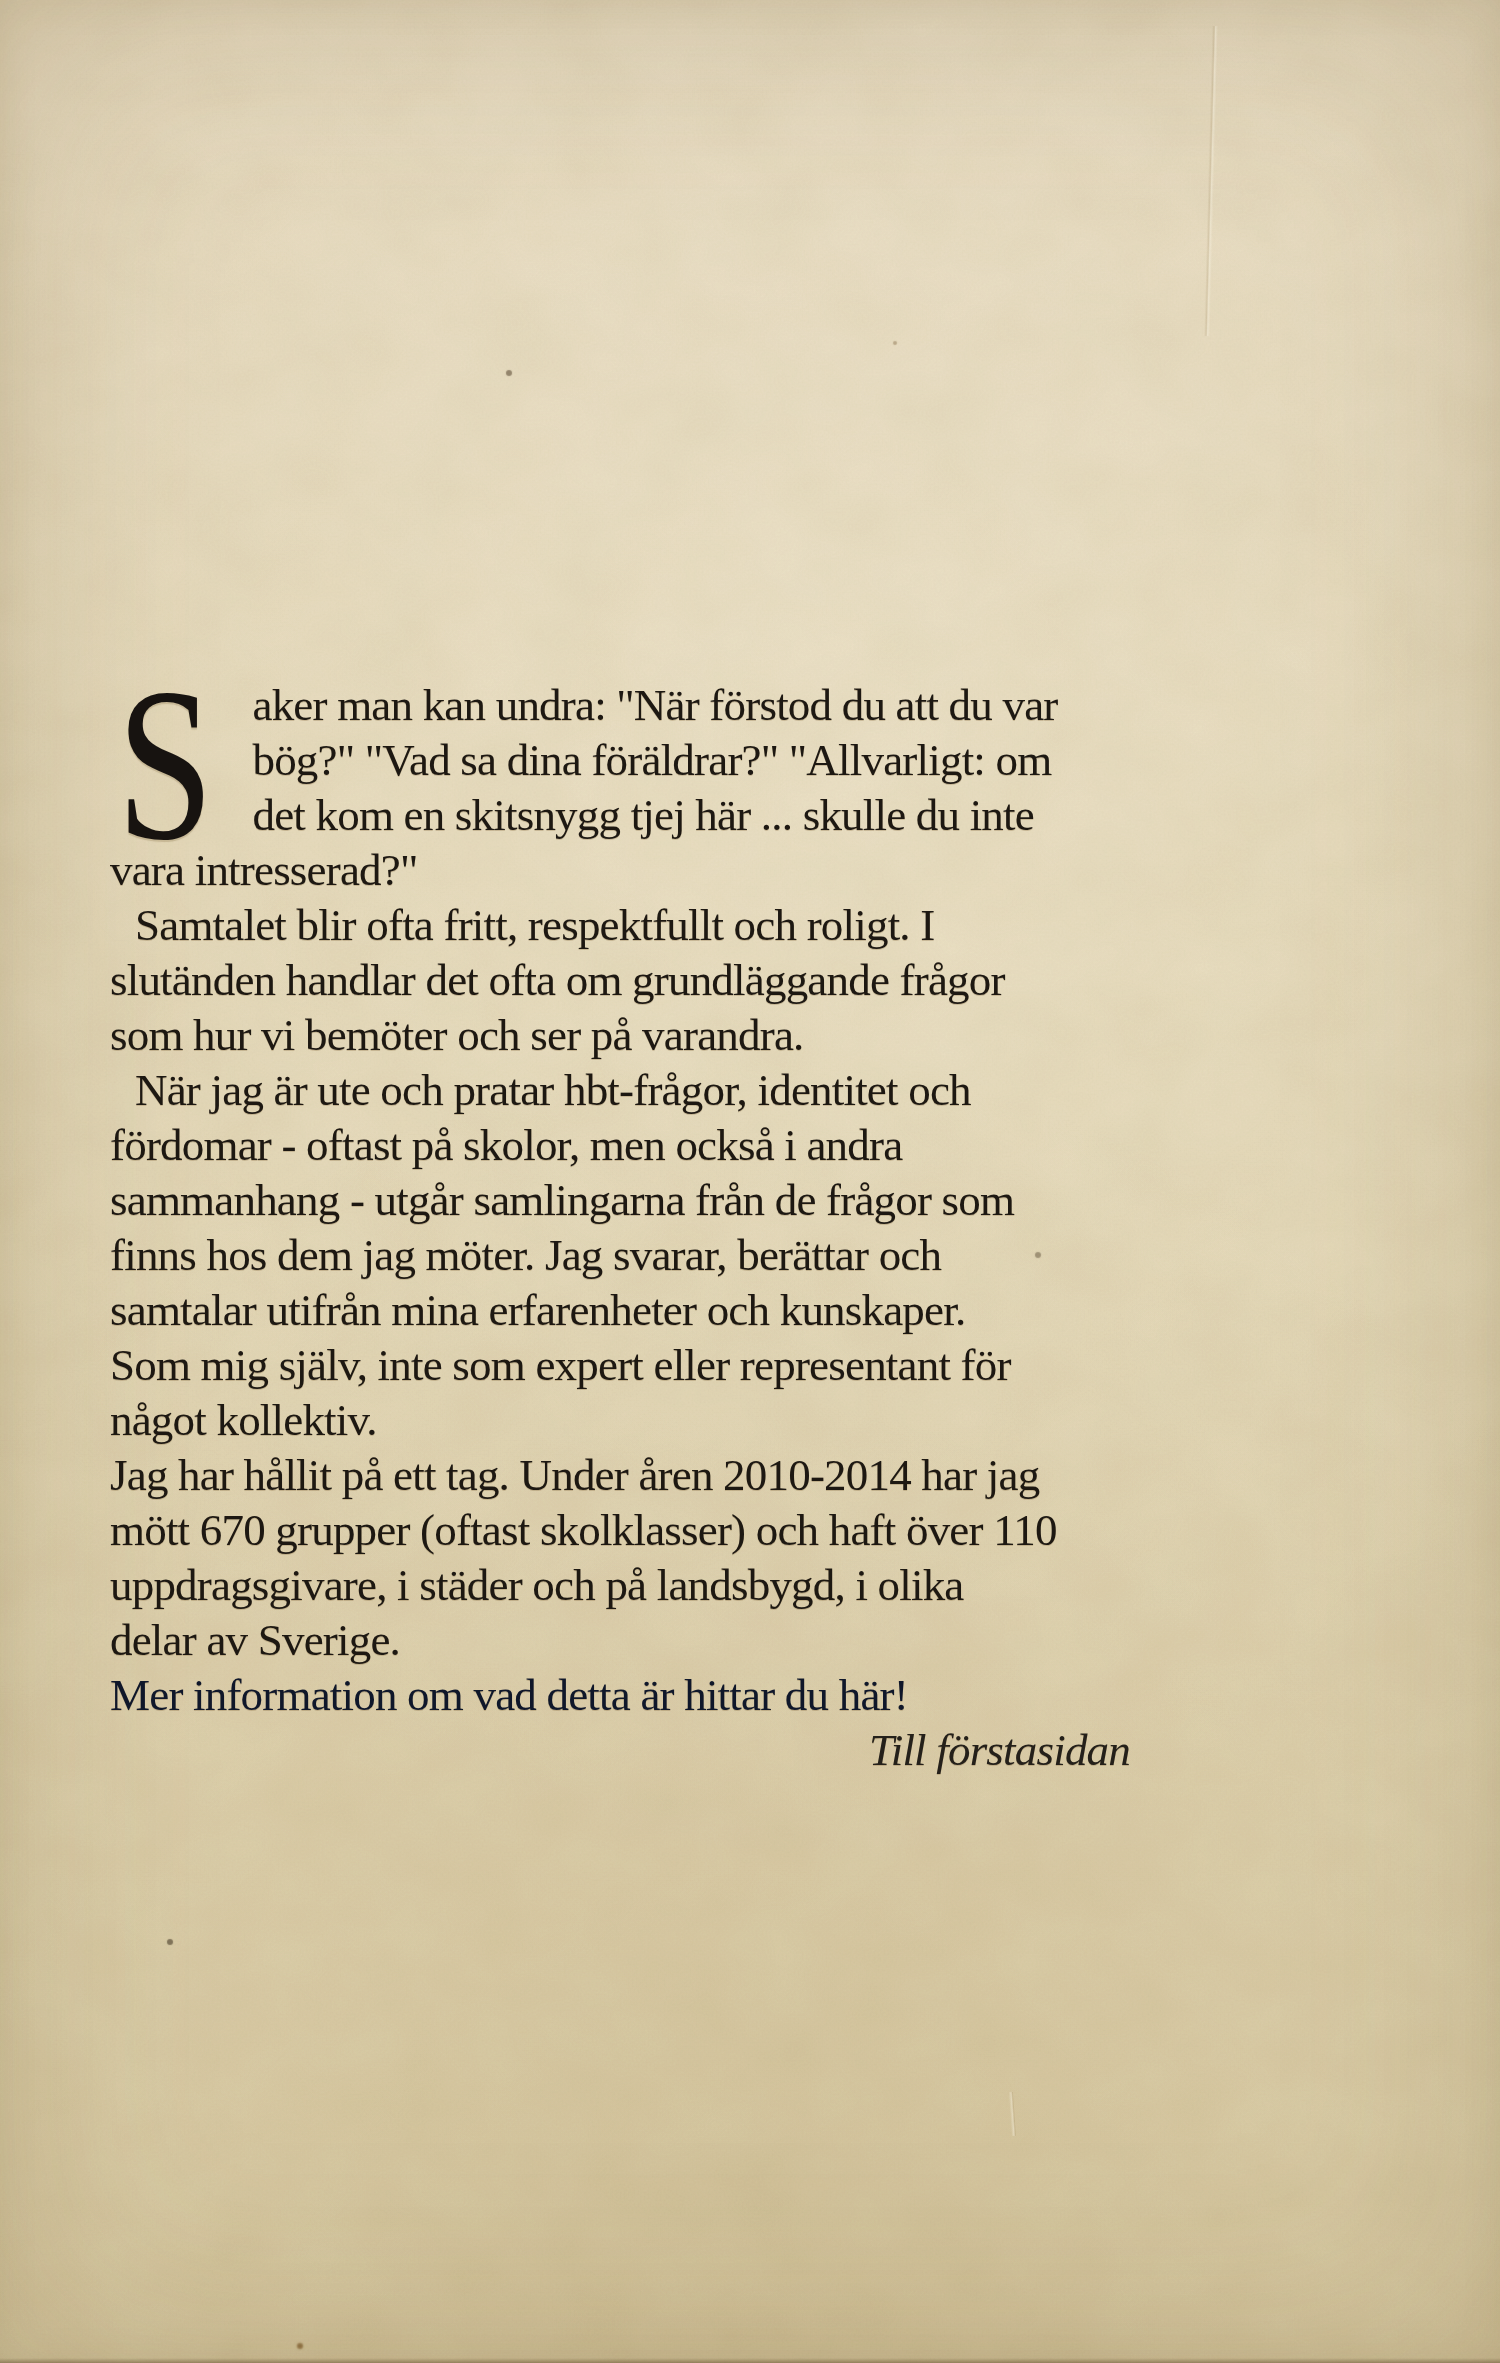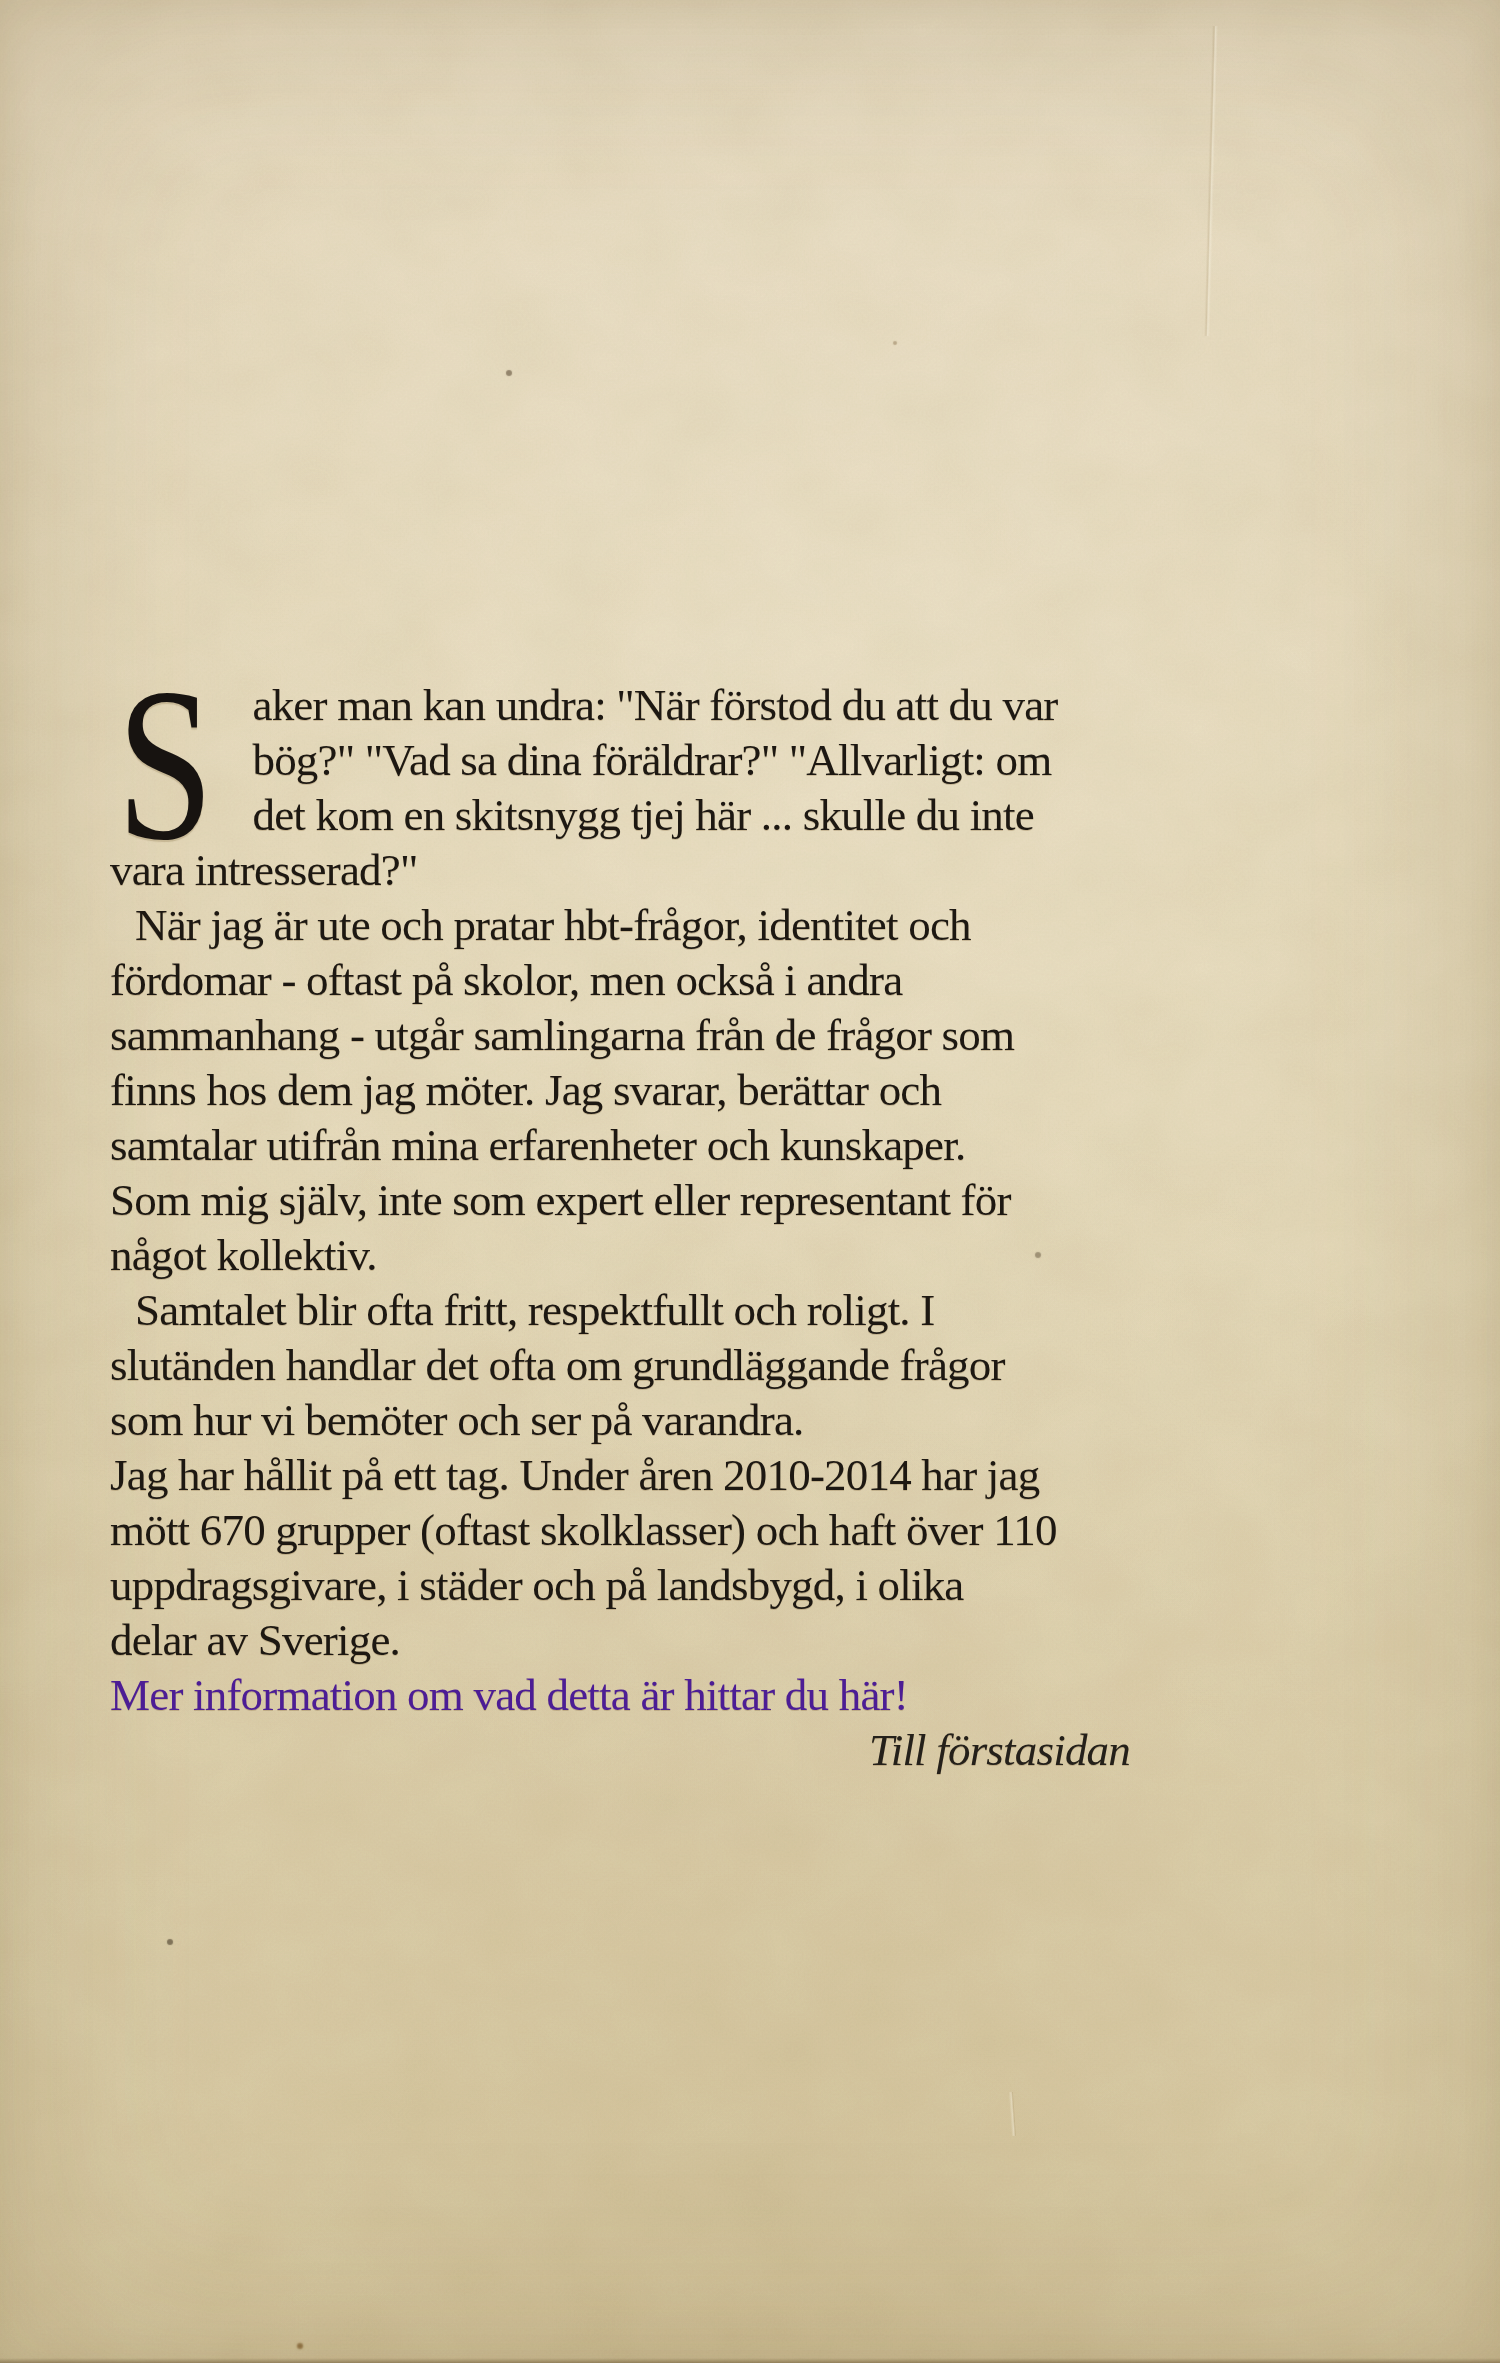--- a/index.html
+++ b/index.html
@@ -99,21 +99,21 @@
     line-height: 150px;
     color: #171310;
     transform: scaleX(0.80);
     transform-origin: 0 55%;
     text-shadow: 0 2px 1px rgba(125, 98, 55, 0.25);
   }
 
   .award-title { font-style: italic; }
 
   a.info-link {
-    color: #4c1d95;
+    color: #0f172a;
     text-decoration: none;
     cursor: pointer;
   }
   .footer-link-row {
     width: 1020px;
     text-align: right;
     margin-top: 105px;
     white-space: normal;
   }
   a.home-link {
@@ -149,31 +149,31 @@
 <div class="crease-2"></div>
 <div class="edge-bottom"></div>
 
 <div class="content">
 
   <p><span class="dropcap">S</span><span>aker man kan undra: "När förstod du att du var
 bög?" "Vad sa dina föräldrar?" "Allvarligt: om
 det kom en skitsnygg tjej här ... skulle du inte
 vara intresserad?"</span></p>
 
+  <p class="indent">Samtalet blir ofta fritt, respektfullt och roligt. I
+slutänden handlar det ofta om grundläggande frågor
+som hur vi bemöter och ser på varandra.</p>
+
   <p class="indent">När jag är ute och pratar hbt-frågor, identitet och
 fördomar - oftast på skolor, men också i andra
 sammanhang - utgår samlingarna från de frågor som
 finns hos dem jag möter. Jag svarar, berättar och
 samtalar utifrån mina erfarenheter och kunskaper.
 Som mig själv, inte som expert eller representant för
 något kollektiv.</p>
-
-  <p class="indent">Samtalet blir ofta fritt, respektfullt och roligt. I
-slutänden handlar det ofta om grundläggande frågor
-som hur vi bemöter och ser på varandra.</p>
 
   <p class="gap-before">Jag har hållit på ett tag. Under åren 2010-2014 har jag
 mött 670 grupper (oftast skolklasser) och haft över 110
 uppdragsgivare, i städer och på landsbygd, i olika
 delar av Sverige.</p>
 
 
   <p class="gap-before-sm"><a class="info-link" href="#">Mer information om vad detta är hittar du här!</a></p>
 
   <p class="footer-link-row"><a class="home-link" href="#">Till förstasidan</a></p>

